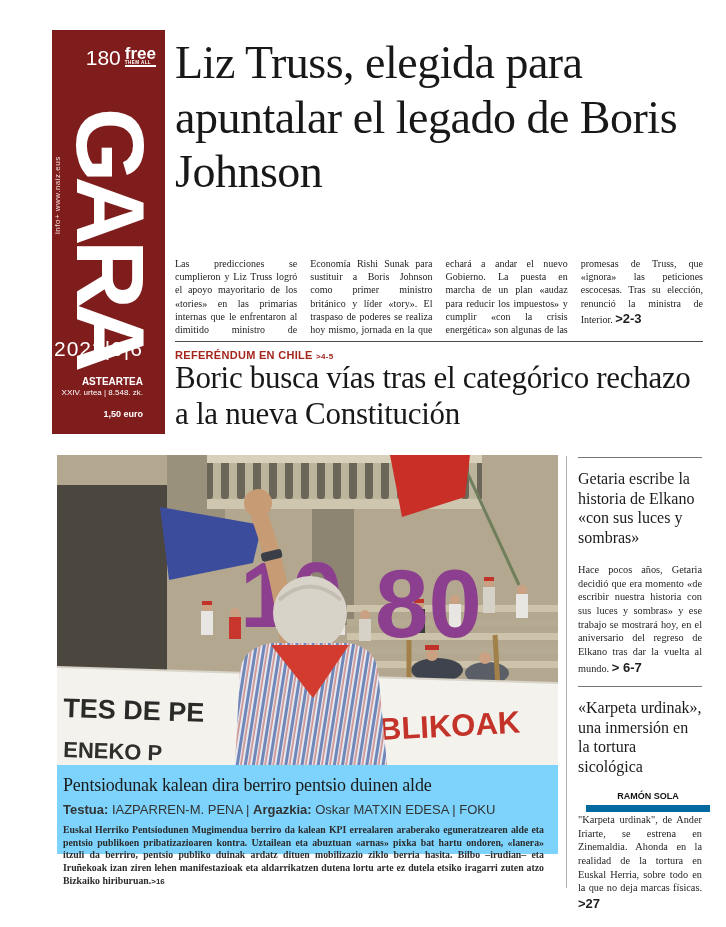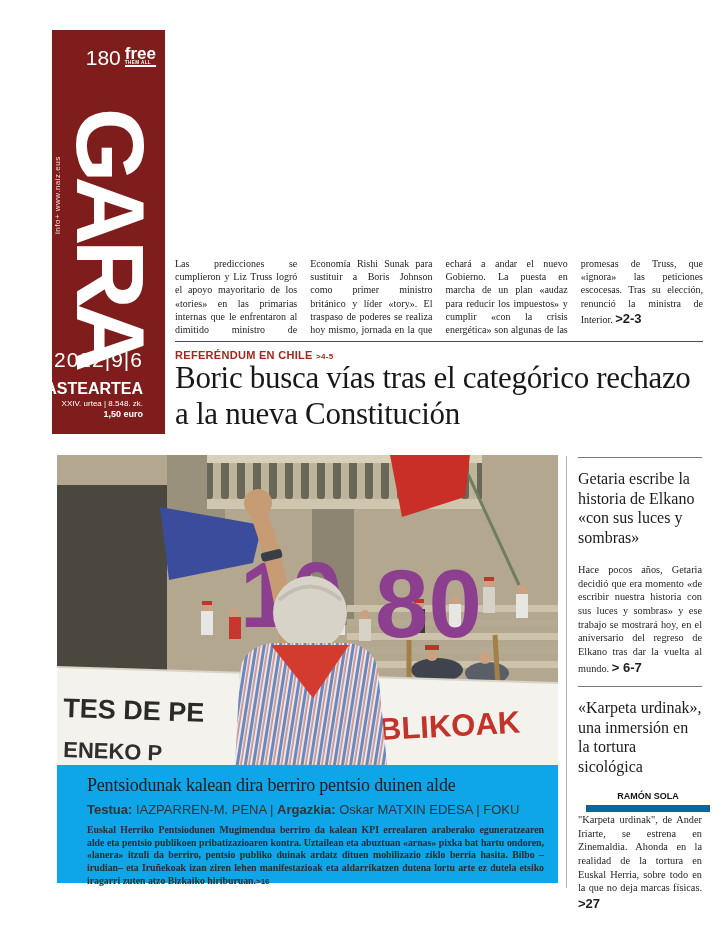--- a/index.html
+++ b/index.html
@@ -30,23 +30,23 @@
     position:absolute; left:58px; top:207px;
     transform:translate(-50%,-50%) rotate(90deg);
     font-family:"Liberation Sans", sans-serif; font-weight:bold;
     font-size:96px; letter-spacing:-6px; white-space:nowrap; line-height:1;
   }
   .dateblock {
     position:absolute; right:22px; bottom:15px; text-align:right;
     font-family:"Liberation Sans", sans-serif;
   }
   .dateblock .date  { font-size:21px; font-weight:400; letter-spacing:1px; }
-  .dateblock .day   { font-size:16px; font-weight:bold; margin-top:8px; }
+  .dateblock .day   { font-size:10px; font-weight:bold; margin-top:15px; }
   .dateblock .issue { font-size:8px;  margin-top:1px; }
-  .dateblock .price { font-size:9px;  font-weight:bold; margin-top:1px; }
+  .dateblock .price { font-size:9px;  font-weight:bold; margin-top:12px; }
 
   
   .h1 {
     position:absolute; left:175px; top:36px; width:532px;
     font-size:46px; line-height:1.19; font-weight:400; color:#181818;
     letter-spacing:-.5px;
   }
   .standfirst {
     position:absolute; left:175px; top:212px; width:528px;
     font-size:13.5px; line-height:1.35; font-weight:600; color:#222;
@@ -75,22 +75,22 @@
     font-size:31px; line-height:1.16; font-weight:400; color:#181818;
     letter-spacing:-.3px;
   }
 
   
   .photo { position:absolute; left:57px; top:455px; width:501px; height:310px; }
   .photo svg { display:block; }
 
   
   .caption-block {
-    position:absolute; left:57px; top:765px; width:501px; height:118px;
-    background:#0ea5e9; padding:10px 14px 8px 30px;
+    position:absolute; left:57px; top:765px; width:501px; height:89px;
+    background:#7dd3fc; padding:10px 14px 8px 6px;
   }
   .cap-title { font-size:18px; font-weight:400; color:#1b1b1b; letter-spacing:-.2px; }
   .cap-credits {
     margin-top:6px; font-family:"Liberation Sans", sans-serif; font-size:13px; color:#333;
   }
   .cap-credits b { font-weight:bold; }
   .cap-body {
     margin-top:7px; font-size:9.8px; line-height:1.3; font-weight:bold;
     text-align:justify; color:#2b2b2b;
   }
@@ -127,20 +127,21 @@
     </div>
     <div class="gara">GARA</div>
     <div class="dateblock">
       <div class="date">2022|9|6</div>
       <div class="day">ASTEARTEA</div>
       <div class="issue">XXIV. urtea | 8.548. zk.</div>
       <div class="price">1,50 euro</div>
     </div>
   </div>
 
+  <h1 class="h1">Liz Truss, elegida para apuntalar el legado de Boris Johnson</h1>
   <div class="lead-body">
     <span>Las predicciones se cumplieron y Liz Truss logró el apoyo mayoritario de los «tories» en las primarias internas que le enfrentaron al dimitido ministro de Economía Rishi Sunak para sustituir a Boris Johnson como primer ministro británico y líder «tory». El traspaso de poderes se realiza hoy mismo, jornada en la que echará a andar el nuevo Gobierno. La puesta en marcha de un plan «audaz para reducir los impuestos» y cumplir «con la crisis energética» son algunas de las promesas de Truss, que «ignora» las peticiones escocesas. Tras su elección, renunció la ministra de Interior. </span><span class="page-ref">&gt;2-3</span>
   </div>
   <div class="rule-h" id="rule-lead"></div>
 
   <div class="kicker">
     <span>REFERÉNDUM EN CHILE</span>
     <span class="page-ref">&gt;4-5</span>
   </div>
   <h2 class="h2">Boric busca vías tras el categórico rechazo a la nueva Constitución</h2>

